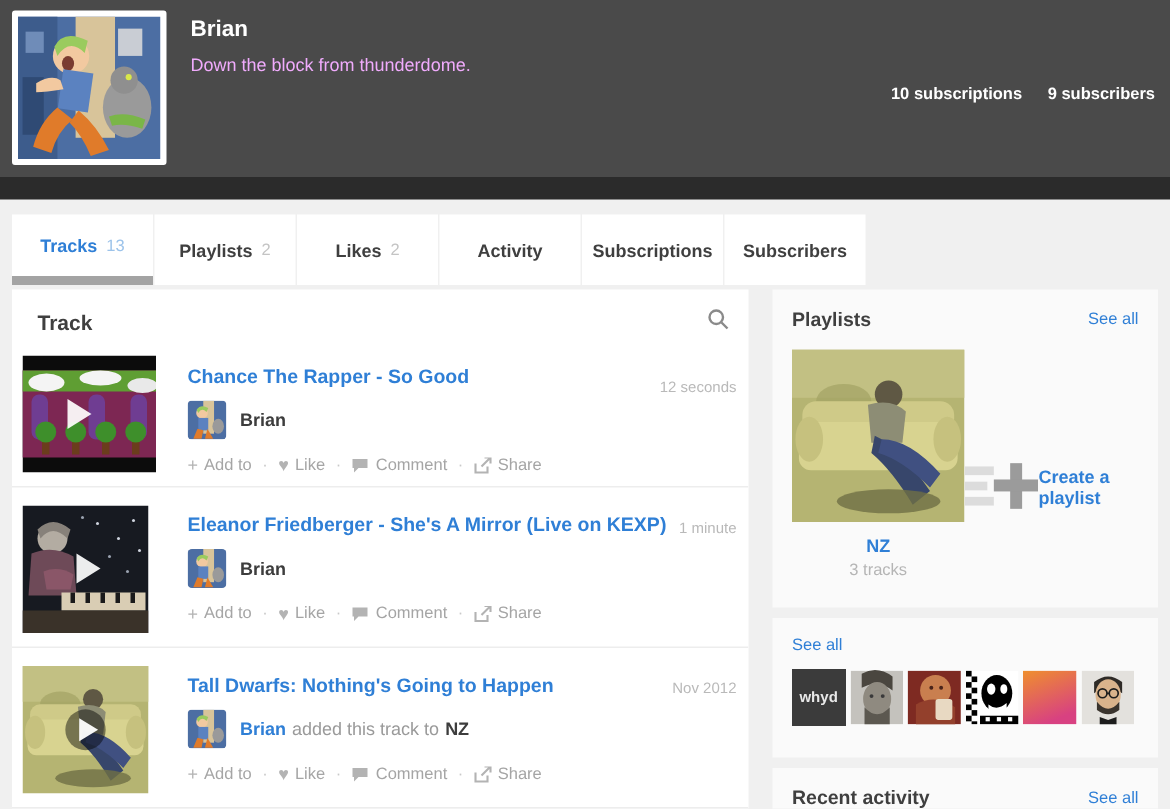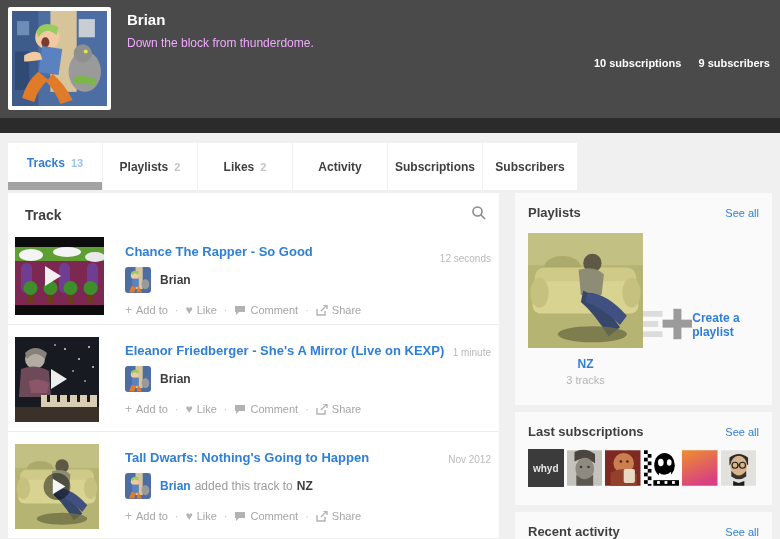--- a/index.html
+++ b/index.html
@@ -13,22 +13,22 @@
   .avatar-box svg { display:block; width:100%; height:100%; }
   .profile-name { position:absolute; top:11px; left:127px; color:#fff; font-size:15px; font-weight:bold; }
   .profile-bio { position:absolute; top:36px; left:127px; color:#f0abfc; font-size:12px; }
   .edit-profile-btn { position:absolute; top:14px; right:10px; background:#fbfbfb; color:#4a4a4a; font-size:12px; font-weight:bold; padding:8px 13px; border:1px solid #d5d5d5; border-radius:4px; cursor:pointer; font-family:inherit; }
   .header-stats { position:absolute; top:57px; right:10px; color:#fff; font-size:11px; font-weight:bold; }
   .header-stats .stat { margin-left:14px; }
 
   
   .tabs { position:absolute; top:143px; left:8px; display:flex; }
   .tab { width:94px; height:47px; background:#fff; margin-right:1px; display:flex; align-items:center; justify-content:center; font-size:12px; font-weight:bold; color:#3f3f3f; cursor:pointer; }
-  .tab .count { margin-left:6px; font-size:11px; color:#c4c4c4; font-weight:bold; }
-  .tab.active { color:#2f7fd6; border-bottom:8px solid #a3a3a3; }
+  .tab .count { margin-left:6px; font-size:11px; color:#c4c4c4; font-weight:normal; }
+  .tab.active { color:#2f7fd6; border-bottom:6px solid #a3a3a3; }
   .tab.active .count { color:#9cc3ea; }
 
   
   .main-panel { position:absolute; top:193px; left:8px; width:491px; height:346px; background:#fff; overflow:hidden; }
   .panel-head { position:relative; height:44px; }
   .panel-title { position:absolute; left:17px; top:14px; font-size:14px; font-weight:bold; color:#3f3f3f; }
   .search-icon { position:absolute; right:12px; top:12px; width:16px; height:16px; cursor:pointer; }
 
   .track-row { position:relative; padding:0 0 0 7px; border-bottom:1px solid #ededed; }
   .track-row.r1 { height:88px; }
@@ -395,21 +395,20 @@
           <rect x="42" y="2" width="11" height="42" fill="#9b9b9b"></rect>
           <rect x="27" y="17" width="41" height="11" fill="#9b9b9b"></rect>
         </svg>
         <div class="create-label">Create a playlist</div>
       </div>
     </div>
   </div>
 
   <div class="side-section sec-subs">
     <div class="side-head">
-      <span class="side-title">Last subscriptions</span>
       <span class="see-all">See all</span>
     </div>
     <div class="sub-avatars">
       <div class="sub-avatar whyd">
         <span class="whyd-label">whyd</span>
       </div>
       <div class="sub-avatar">
         <svg viewBox="0 0 38 38">
           <rect width="38" height="38" fill="#c4c2bd"></rect>
           <path d="M8 2 Q19 -4 30 4 L30 14 Q19 6 8 12 Z" fill="#4a463f"></path>

